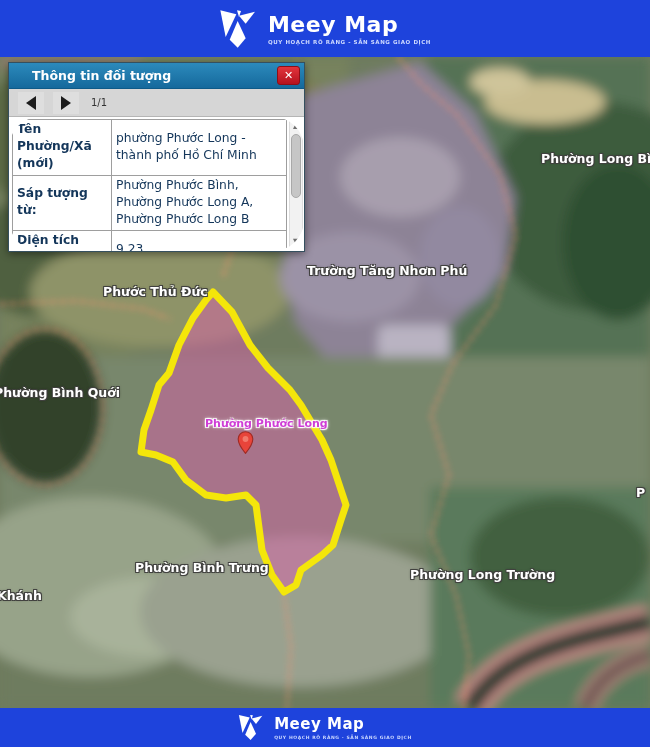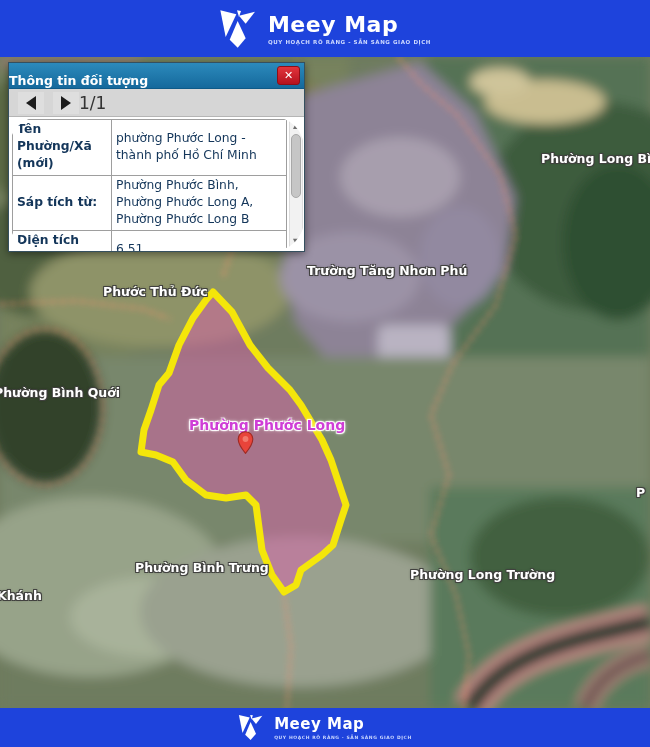--- a/index.html
+++ b/index.html
@@ -19,38 +19,38 @@
   .brand-tag { color:#cdd9ff; font-weight:bold; letter-spacing:.6px; margin-top:2px; white-space:nowrap; }
   .top .brand-tag { font-size:5.5px; }
   .bottom .brand-tag { font-size:4.5px; }
 
   
   #map { position:absolute; left:0; top:57px; width:650px; height:651px; overflow:hidden; }
   #map svg.terrain { position:absolute; left:0; top:0; }
 
   .map-label { position:absolute; color:#fff; font-size:12.5px; font-weight:bold; white-space:nowrap; z-index:5;
     text-shadow:-1px -1px 0 #41413f, 1px -1px 0 #41413f, -1px 1px 0 #41413f, 1px 1px 0 #41413f, 0 0 3px rgba(0,0,0,.55); }
-  .map-label.highlight { color:#cf3ed6; font-size:14px;
-    text-shadow:-1px -1px 1px #fff, 1px -1px 1px #fff, -1px 1px 1px #fff, 1px 1px 1px #fff, 0 0 4px #ffffff; }
+  .map-label.highlight { color:#cf3ed6; font-size:11px;
+    text-shadow:-1px -1px 1px #fff, 1px -1px 1px #fff, -1px 1px 1px #fff, 1px 1px 1px #fff, 0 0 4px #ffffff;margin-left:16px; }
 
   .pin { position:absolute; left:237px; top:374px; width:17px; height:23px; z-index:6; }
 
   
   .popup { position:absolute; left:8px; top:5px; width:297px; height:190px; background:#fff;
     border:1px solid #35505f; box-shadow:0 2px 8px rgba(0,0,0,.45); z-index:20; }
   .popup-title { height:26px; background:linear-gradient(#2c8abc,#15699c); color:#fff; font-size:12.5px; font-weight:600;
-    display:flex; align-items:flex-end; padding-left:0; position:relative; border-bottom:1px solid #0e5a88; }
+    display:flex; align-items:center; padding-left:23px; position:relative; border-bottom:1px solid #0e5a88; }
   .popup-close { position:absolute; right:4px; top:3px; width:23px; height:19px; background:linear-gradient(#e2343c,#b5121e);
     border:1px solid #8f0e17; border-radius:3px; color:#fff; font-size:11px; font-weight:bold; line-height:17px; text-align:center; cursor:pointer; }
   .popup-nav { height:28px; background:#d6d6d6; border-bottom:1px solid #b5b5b5; display:flex; align-items:center; }
   .nav-btn { width:26px; height:22px; margin-left:9px; background:#dedede; display:flex; align-items:center; justify-content:center; cursor:pointer; }
   .tri { width:0; height:0; }
   .tri.left  { border-top:7px solid transparent; border-bottom:7px solid transparent; border-right:10px solid #1c1c1c; }
   .tri.right { border-top:7px solid transparent; border-bottom:7px solid transparent; border-left:10px solid #1c1c1c; }
-  .pager { margin-left:0; font-size:17px; color:#333; }
+  .pager { margin-left:12px; font-size:10px; color:#333; }
 
   .popup-body { position:relative; height:134px; overflow:hidden; padding:2px 17px 0 3px;border-radius:31px; }
   table.info { border-collapse:collapse; width:100%; table-layout:fixed; }
   table.info td { border:1px solid #9e9e9e; font-size:12.3px; color:#14365a; padding:1px 4px 2px 4px; line-height:1.4; vertical-align:middle; }
   td.lbl { width:99px; font-weight:bold; }
   tr.bold-val td.val { font-weight:normal; }
 
   .vscroll { position:absolute; right:1px; top:2px; width:14px; height:130px; background:#f2f2f2; border:1px solid #dcdcdc; }
   .vs-arrow { position:absolute; left:0; width:12px; height:12px; color:#6f6f6f; font-size:8px; line-height:12px; text-align:center; cursor:pointer; }
   .vs-arrow.up { top:0; }
@@ -166,26 +166,26 @@
       <span class="pager">1/1</span>
     </div>
     <div class="popup-body">
       <table class="info">
         <tbody>
             <tr class="bold-val">
           <td class="lbl">Tên Phường/Xã (mới)</td>
           <td class="val">phường Phước Long - thành phố Hồ Chí Minh</td>
         </tr>
         <tr>
-          <td class="lbl">Sáp tích từ:</td>
+          <td class="lbl">Sáp tượng từ:</td>
           <td class="val">Phường Phước Bình, Phường Phước Long A, Phường Phước Long B</td>
         </tr>
         <tr>
           <td class="lbl">Diện tích (km²)</td>
-          <td class="val">6,51</td>
+          <td class="val">9,23</td>
         </tr>
 
       </tbody>
         </table>
       <div class="vscroll">
         <div class="vs-arrow up">▲</div>
         <div class="vs-thumb"></div>
         <div class="vs-arrow down">▼</div>
       </div>
     </div>

